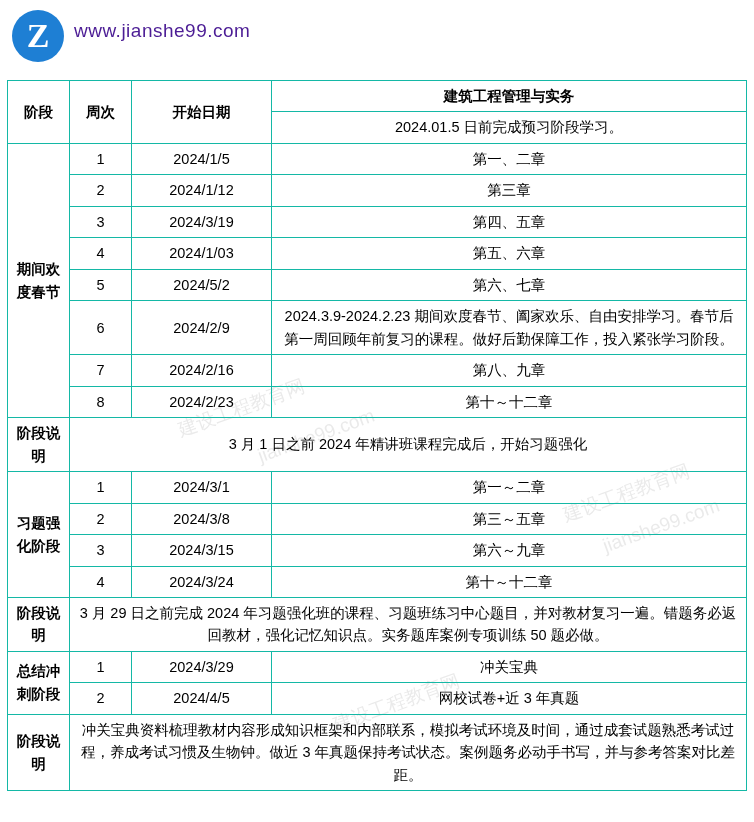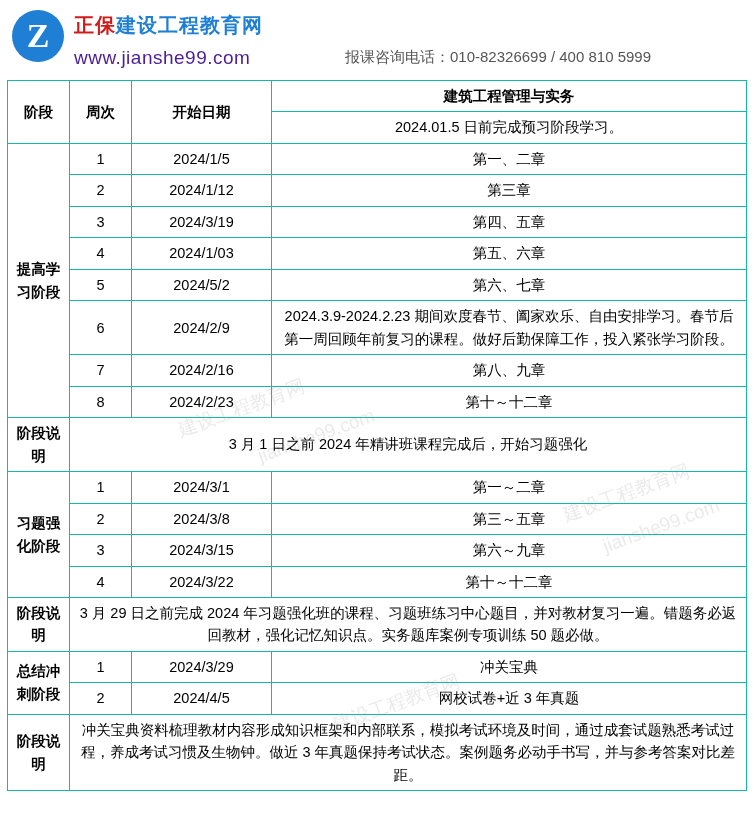--- a/index.html
+++ b/index.html
@@ -130,25 +130,23 @@
 </style>
 </head>
 <body>
 
 <div id="page">
 
   <div class="header">
     <div class="logo-wrap">
       <div class="logo-mark">Z</div>
       <div class="logo-text">
-        <div class="logo-title"><span>正保</span><span class="blue">建设工程教育网</span></div>
         <div class="logo-url">www.jianshe99.com</div>
       </div>
     </div>
-    <div class="phone-line">报课咨询电话：010-82326699 / 400 810 5999</div>
   </div>
 
   <div class="wm" style="left:175px; top:395px;">建设工程教育网</div>
   <div class="wm" style="left:255px; top:425px;">jianshe99.com</div>
   <div class="wm" style="left:560px; top:480px;">建设工程教育网</div>
   <div class="wm" style="left:600px; top:515px;">jianshe99.com</div>
   <div class="wm" style="left:330px; top:690px;">建设工程教育网</div>
 
   <table class="sched">
     <colgroup>
@@ -163,21 +161,21 @@
         <td rowspan="2">阶段</td>
         <td rowspan="2">周次</td>
         <td rowspan="2">开始日期</td>
         <td>建筑工程管理与实务</td>
       </tr>
       <tr>
         <td>2024.01.5 日前完成预习阶段学习。</td>
       </tr>
 
       <tr>
-        <td class="stage-cell" rowspan="8">提高学习阶段</td>
+        <td class="stage-cell" rowspan="8">期间欢度春节</td>
         <td>1</td>
         <td>2024/1/5</td>
         <td>第一、二章</td>
       </tr>
       <tr>
         <td>2</td>
         <td>2024/1/12</td>
         <td>第三章</td>
       </tr>
       <tr>
@@ -227,21 +225,21 @@
         <td>2024/3/8</td>
         <td>第三～五章</td>
       </tr>
       <tr>
         <td>3</td>
         <td>2024/3/15</td>
         <td>第六～九章</td>
       </tr>
       <tr>
         <td>4</td>
-        <td>2024/3/22</td>
+        <td>2024/3/24</td>
         <td>第十～十二章</td>
       </tr>
 
       <tr>
         <td class="note-label">阶段说明</td>
         <td colspan="3" class="para">3 月 29 日之前完成 2024 年习题强化班的课程、习题班练习中心题目，并对教材复习一遍。错题务必返回教材，强化记忆知识点。实务题库案例专项训练 50 题必做。</td>
       </tr>
 
       <tr>
         <td class="stage-cell" rowspan="2">总结冲刺阶段</td>

